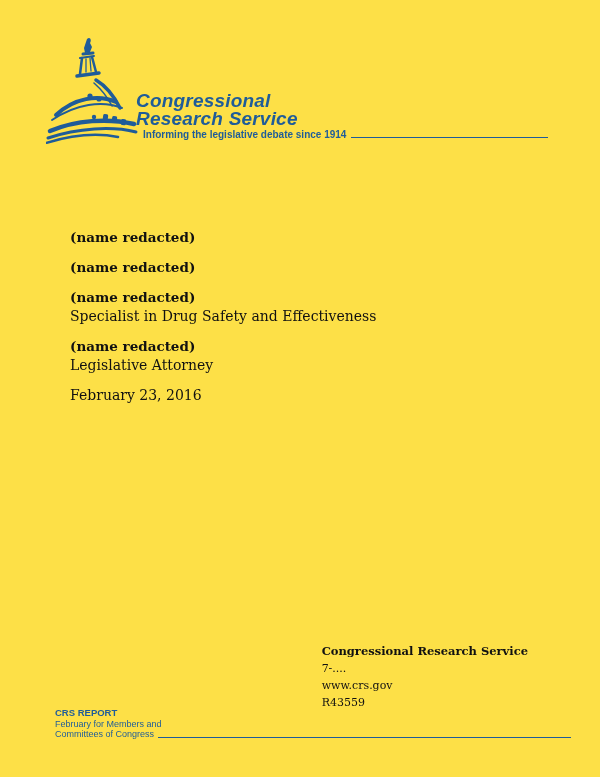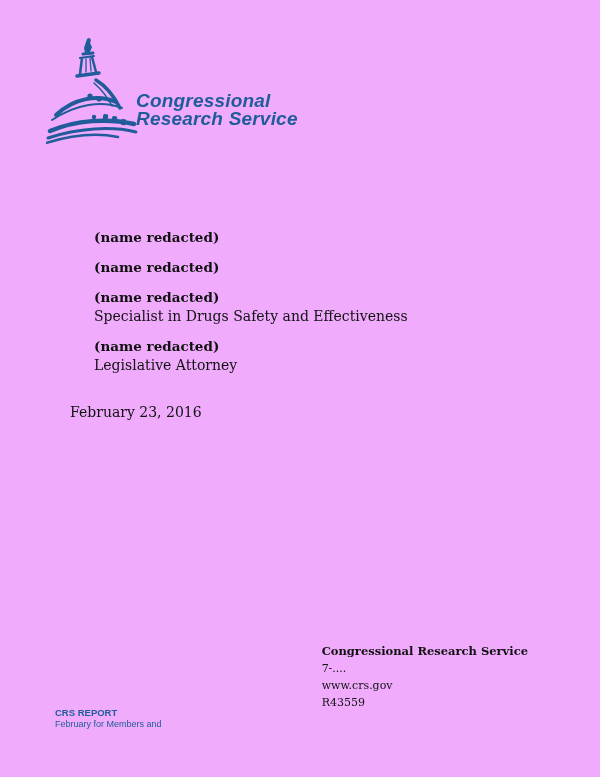--- a/index.html
+++ b/index.html
@@ -1,20 +1,20 @@
 <!DOCTYPE html>
 <html><head>
 <meta charset="utf-8">
 <style>
   * { margin:0; padding:0; box-sizing:border-box; }
   html,body { background:#e8e8e8; }
   body { font-family:"DejaVu Serif", serif; }
   .page {
     position:relative; width:600px; height:777px; margin:0 auto;
-    background:#f0abfc; overflow:hidden;
+    background:#fde047; overflow:hidden;
   }
   
   .logo-dome { position:absolute; left:46px; top:36px; width:96px; height:108px; }
   .logo-text {
     position:absolute; left:136px; top:92px;
     font-family:"Liberation Sans", sans-serif;
     font-weight:bold; font-style:italic;
     font-size:19px; line-height:17.5px; color:#1f5c99;
     letter-spacing:0.2px; white-space:nowrap;
   }
@@ -27,24 +27,24 @@
     font-size:10px; color:#1f5c99; white-space:nowrap;
   }
   .tagline-rule { flex:1; border-bottom:1.5px solid #1f5c99; margin:0 0 2px 5px; }
   
   .title {
     position:absolute; left:70px; top:175px;
     font-size:22px; font-weight:bold; color:#000;
     font-family:"DejaVu Serif", serif; white-space:nowrap;
   }
   .authors { position:absolute; left:70px; top:228px; color:#111; }
-  .author { margin-bottom:11px;margin-left:24px; }
+  .author { margin-bottom:11px; }
   .author-name { font-weight:bold; font-size:13.5px; line-height:19px; }
   .author-role { font-size:14px; line-height:19px; }
-  .date { font-size:14px; line-height:19px; margin-top:28px; }
+  .date { font-size:14px; line-height:19px; margin-top:11px; }
   
   .footer-right {
     position:absolute; right:72px; top:643px; text-align:left;
     font-size:11px; line-height:17px; color:#111; white-space:nowrap;
   }
   .footer-right .org { font-weight:bold; font-size:11.5px; }
   
   .footer-left {
     position:absolute; left:55px; top:708px; width:516px;
     font-family:"Liberation Sans", sans-serif; color:#1f5c99;
@@ -91,45 +91,53 @@
       <path d="M2 102 C32 92 66 90 90 96" stroke-width="3"></path>
       <path d="M0 107 C26 99 52 97 72 101" stroke-width="2.5"></path>
     </g>
   </svg>
 
   <div class="logo-text">
     <div>Congressional</div>
     <div>Research Service</div>
   </div>
 
+  <div class="tagline-row">
+    <span class="tagline">Informing the legislative debate since 1914</span>
+    <span class="tagline-rule"></span>
+  </div>
 
 
   <div class="authors">
     <div class="author">
       <div class="author-name">(name redacted)</div>
     </div>
     <div class="author">
       <div class="author-name">(name redacted)</div>
     </div>
     <div class="author">
       <div class="author-name">(name redacted)</div>
-      <div class="author-role">Specialist in Drugs Safety and Effectiveness</div>
+      <div class="author-role">Specialist in Drug Safety and Effectiveness</div>
     </div>
     <div class="author">
       <div class="author-name">(name redacted)</div>
       <div class="author-role">Legislative Attorney</div>
     </div>
     <div class="date">February 23, 2016</div>
   </div>
 
   <div class="footer-right">
     <div class="org">Congressional Research Service</div>
     <div>7-....</div>
     <div>www.crs.gov</div>
     <div>R43559</div>
   </div>
 
   <div class="footer-left">
     <div class="fl-line1">CRS REPORT</div>
     <div>February for Members and</div>
+    <div class="fl-row">
+      <span>Committees of Congress</span>
+      <span class="fl-rule"></span>
+    </div>
   </div>
 
 </div>
 
 </body></html>

